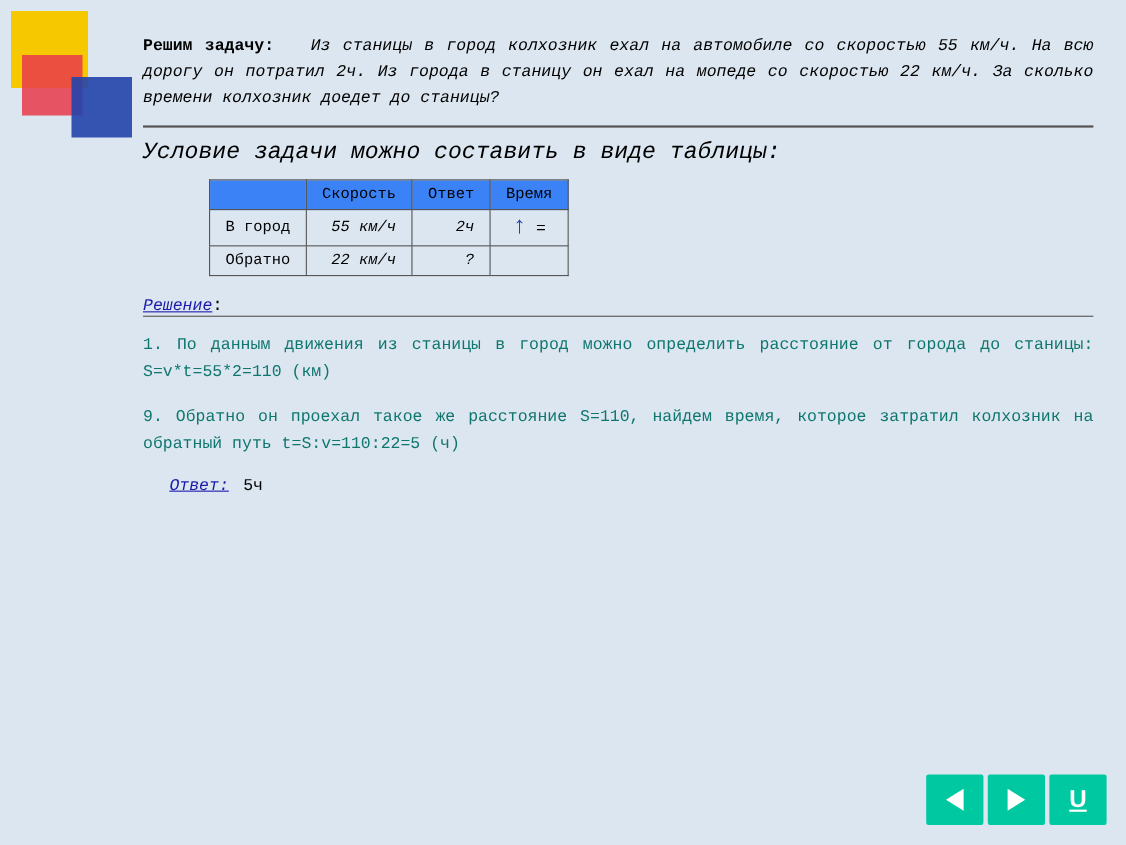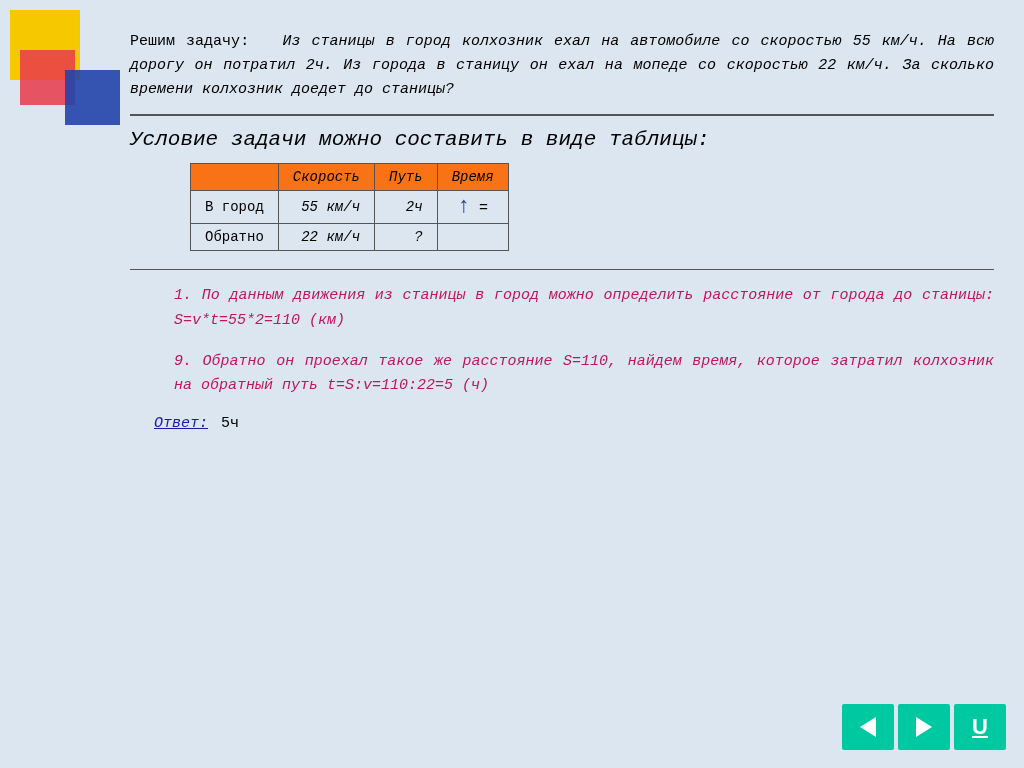--- a/index.html
+++ b/index.html
@@ -58,21 +58,21 @@
     }
 
     
     .problem-text {
       font-size: 15px;
       color: #000;
       line-height: 1.6;
       text-align: justify;
     }
     .problem-label {
-      font-weight: normal;
+      font-weight: bold;
     }
     .problem-italic {
       font-style: italic;
     }
 
     
     .divider {
       border: none;
       border-top: 2px solid #555;
       margin: 12px 0;
@@ -93,23 +93,22 @@
       margin-bottom: 18px;
     }
     .data-table th, .data-table td {
       border: 1.5px solid #555;
       padding: 5px 14px;
       font-size: 14px;
       font-family: 'Courier New', Courier, monospace;
       text-align: center;
     }
     .data-table th {
-      background: #f97316;
+      background: #3b82f6;
       font-weight: normal;
-      font-style: italic;
     }
     .data-table td.row-label {
       text-align: center;
       font-style: normal;
       margin-top: 44px;
     }
     .data-table td.data-val {
       font-style: italic;
       text-align: right;
     }
@@ -142,26 +141,24 @@
       color: #000;
     }
     .solution-divider {
       border: none;
       border-top: 1.5px solid #555;
       margin-bottom: 14px;
     }
 
     .solution-step {
       font-size: 15px;
-      font-style: italic;
-      color: #be185d;
+      color: #0f766e;
       line-height: 1.65;
       text-align: justify;
       margin-bottom: 16px;
-      margin-left: 44px;
     }
 
     
     .answer-line {
       font-size: 15px;
       color: #000;
     }
     .answer-label {
       font-style: italic;
       text-decoration: underline;
@@ -238,21 +235,21 @@
 
   <hr class="divider">
 
   <p class="condition-text">Условие задачи можно составить в виде таблицы:</p>
 
   <table class="data-table">
     <thead>
       <tr>
         <th></th>
         <th>Скорость</th>
-        <th>Путь</th>
+        <th>Ответ</th>
         <th>Время</th>
       </tr>
     </thead>
     <tbody>
       <tr>
         <td class="row-label">В город</td>
         <td class="data-val">55 км/ч</td>
         <td class="data-val">2ч</td>
         <td class="arrow-cell">
           <span class="arrow-up">↑</span>
@@ -261,20 +258,23 @@
       </tr>
       <tr>
         <td class="row-label">Обратно</td>
         <td class="data-val">22 км/ч</td>
         <td class="data-val">?</td>
         <td></td>
       </tr>
     </tbody>
   </table>
 
+  <p>
+    <span class="solution-title">Решение</span><span class="solution-colon">:</span>
+  </p>
   <hr class="solution-divider">
 
   <p class="solution-step">1.  По данным движения из станицы в город можно определить расстояние от города до станицы: S=v*t=55*2=110 (км)</p>
 
   <p class="solution-step">9. Обратно он проехал такое же расстояние S=110, найдем время, которое затратил колхозник на обратный путь t=S:v=110:22=5 (ч)</p>
 
   <p class="answer-line">
     <span class="answer-label">Ответ:</span>
     <span class="answer-value">5ч</span>
   </p>

